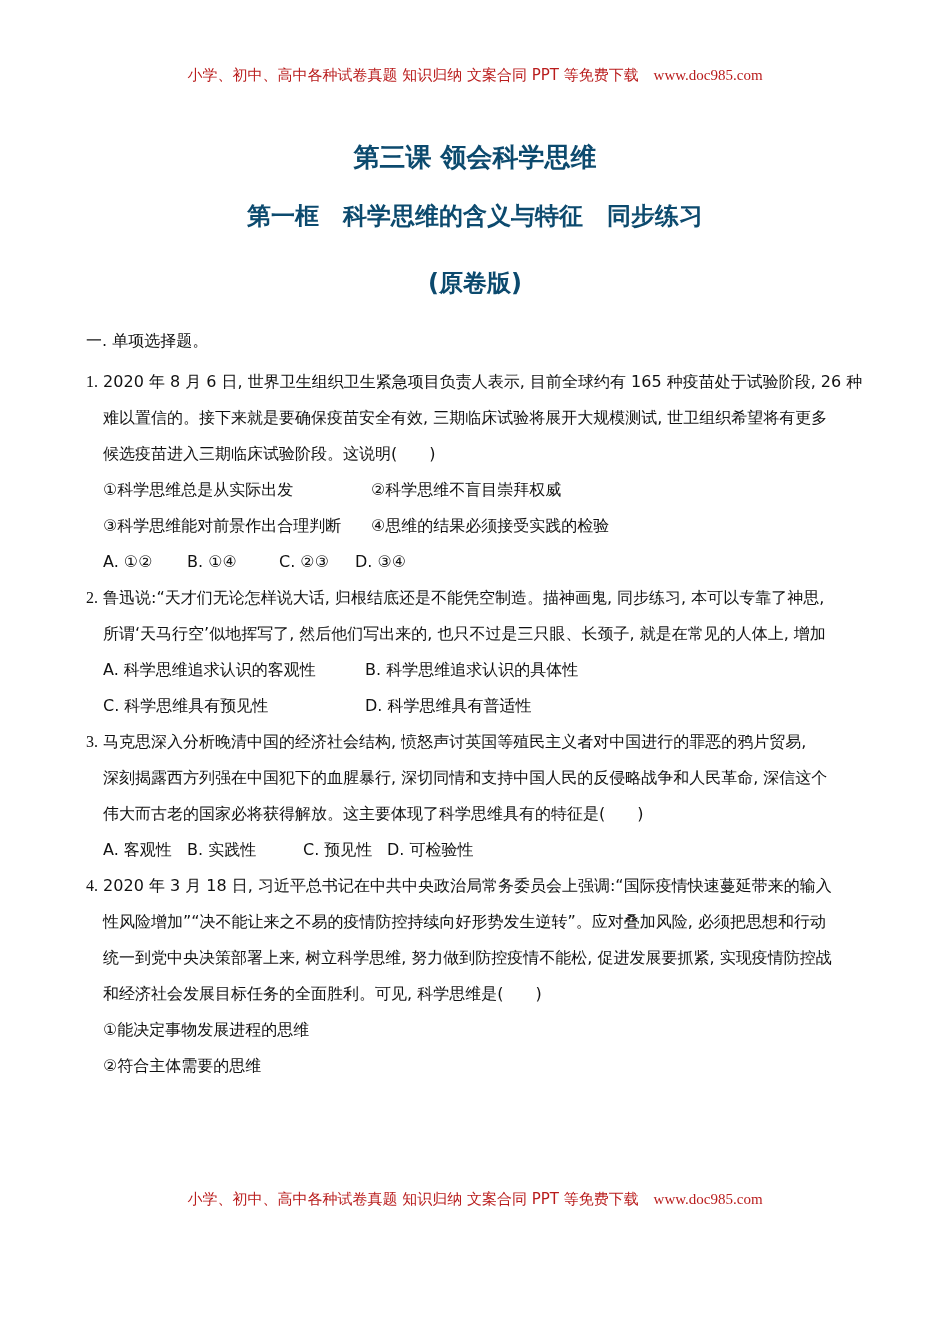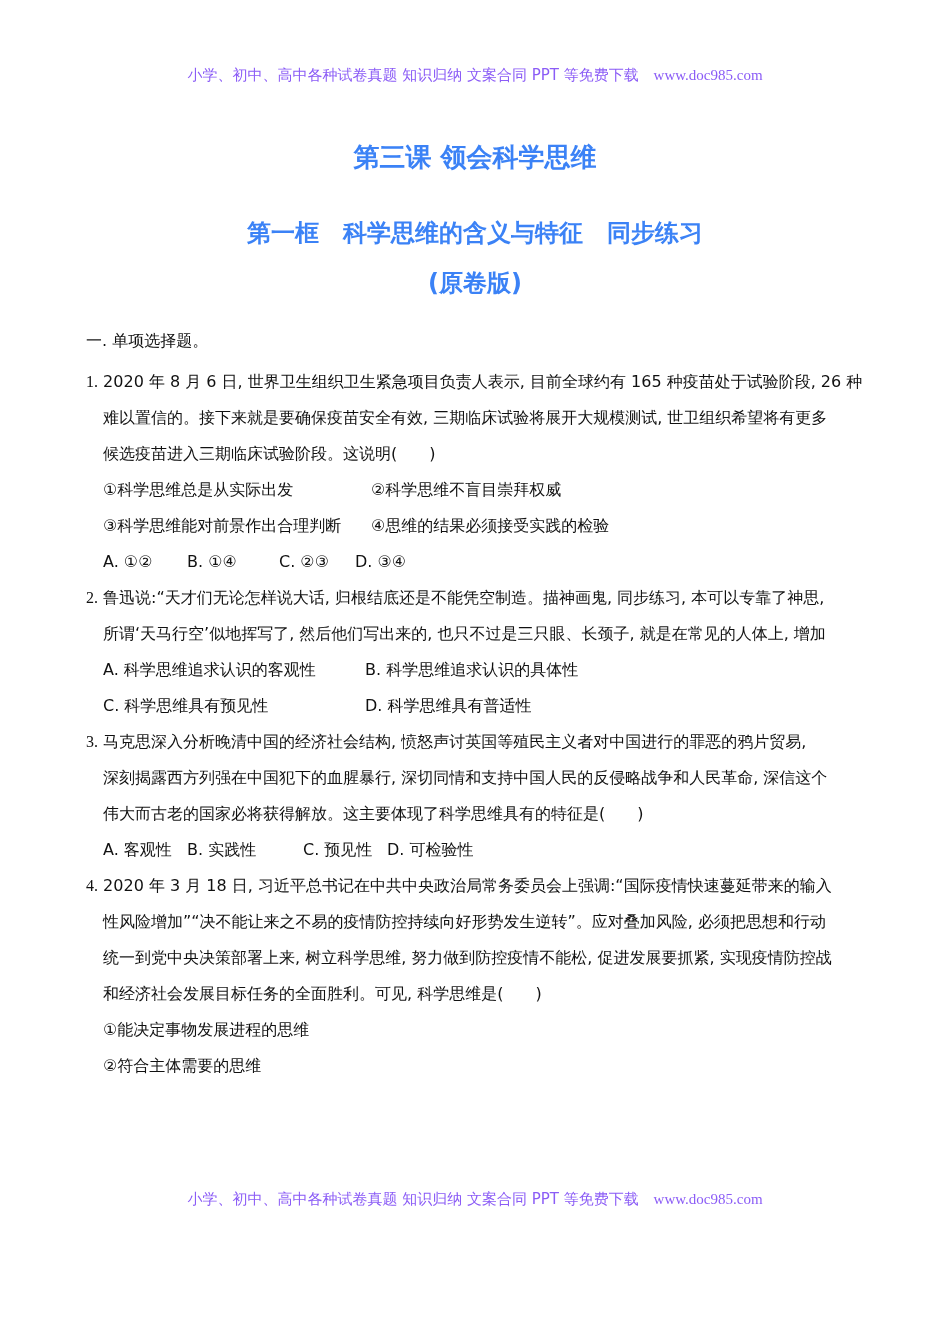--- a/index.html
+++ b/index.html
@@ -1,24 +1,24 @@
 <!DOCTYPE html>
 <html><head>
 <meta charset="utf-8">
 <style>
   html, body { margin: 0; padding: 0; background: #ffffff; }
   body { width: 950px; height: 1344px; position: relative; overflow: hidden;
          font-family: "DejaVu Sans", "Liberation Sans", sans-serif; color: #111; }
-  .hf { position: absolute; left: 0; width: 950px; text-align: center; font-size: 15px; color: #8b5cf6; }
+  .hf { position: absolute; left: 0; width: 950px; text-align: center; font-size: 15px; color: #b91c1c; }
   .hf .url { font-family: "Liberation Serif", "DejaVu Serif", serif; margin-left: 10px; }
   .hdr { top: 66px; }
   .ftr { top: 1190px; }
-  .title { position: absolute; left: 0; width: 950px; text-align: center; font-weight: bold; color: #3b82f6; }
+  .title { position: absolute; left: 0; width: 950px; text-align: center; font-weight: bold; color: #0c4a6e; }
   .t1 { top: 140px; font-size: 26px; }
-  .t2 { top: 217px; font-size: 24px; }
+  .t2 { top: 200px; font-size: 24px; }
   .t3 { top: 267px; font-size: 24px; }
   .content { position: absolute; left: 86px; top: 326px; width: 790px; font-size: 16px; }
   .line { height: 36px; line-height: 36px; white-space: nowrap; }
   .ind { padding-left: 17px; }
   .num { font-family: "Liberation Serif", "DejaVu Serif", serif; }
   .sec { height: 30px; line-height: 30px; margin-bottom: 8px; }
   .row2 span { display: inline-block; }
 </style>
 </head>
 <body>

